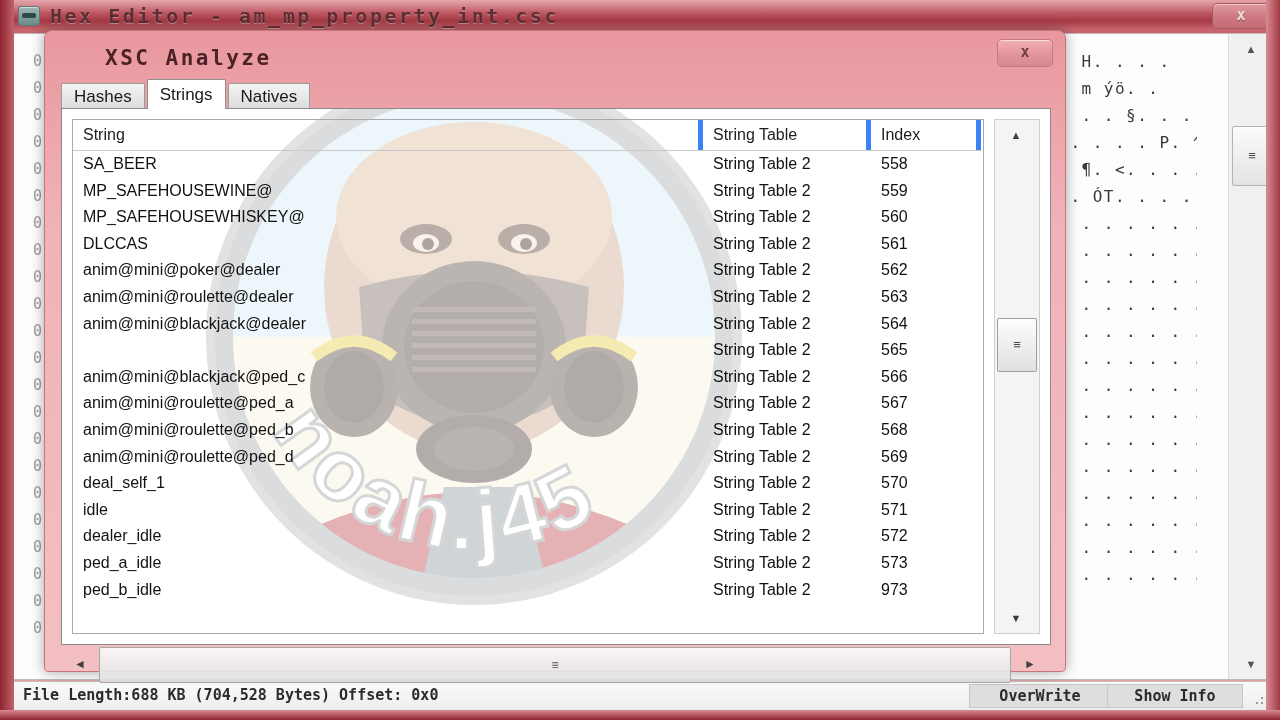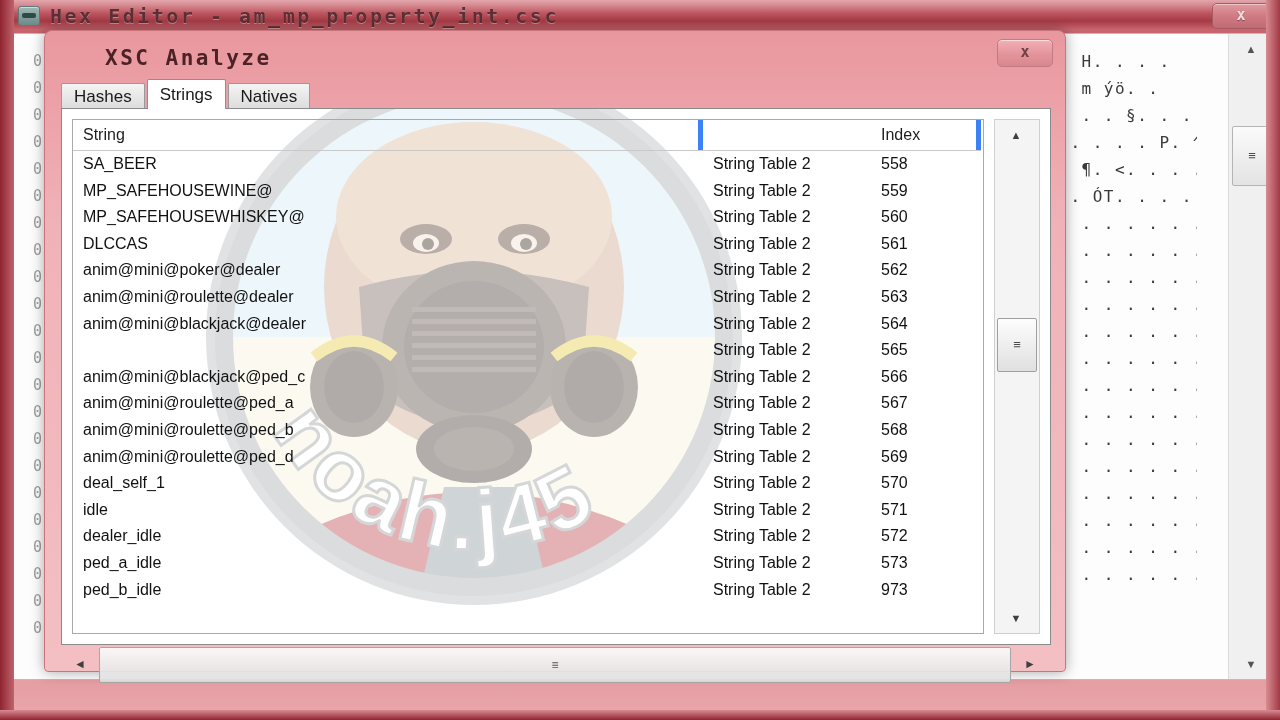--- a/index.html
+++ b/index.html
@@ -290,20 +290,26 @@
 
       <div class="hex-ascii"><div>... H. . . .</div><div>ÀP. m ýö. .</div><div>. . . . §. . . .</div><div>P. . . . . P. ^</div><div>. . ¶. &lt;. . . .</div><div>n@ . ÓT. . . .</div><div>. . . . . . . . .</div><div>. . . . . . . . .</div><div>. . . . . . . . .</div><div>. . . . . . . . .</div><div>. . . . . . . . .</div><div>. . . . . . . . .</div><div>. . . . . . . . .</div><div>. . . . . . . . .</div><div>. . . . . . . . .</div><div>. . . . . . . . .</div><div>. . . . . . . . .</div><div>. . . . . . . . .</div><div>. . . . . . . . .</div><div>. . . . . . . . .</div></div>
 
       <div class="hex-vscroll">
         <div class="sb-arrow up">▲</div>
         <div class="sb-thumb">≡</div>
         <div class="sb-arrow dn">▼</div>
       </div>
     </div>
 
+    <div class="hex-status">
+      <div class="sfield s-left">File Length:688 KB (704,528 Bytes) Offset: 0x0</div>
+      <div class="sfield s-pane s-ow">OverWrite</div>
+      <div class="sfield s-pane s-si">Show Info</div>
+      <div class="grip"></div>
+    </div>
   </div>
 
   <div class="dlg">
 
     <div class="dlg-title">XSC Analyze</div>
     <div class="dlg-close">x</div>
 
     <div class="tabstrip">
         <div class="tab" style="left: 0px;">Hashes</div>
         <div class="tab active" style="left: 85.6406px;">Strings</div>
@@ -362,20 +368,21 @@
         <circle cx="280" cy="280" r="250" fill="none" stroke="#a9adaf" stroke-width="18"></circle>
         <path id="wmarc" d="M60 330 A230 230 0 0 0 500 330" fill="none"></path>
         <text font-family="Liberation Sans, sans-serif" font-size="86" font-weight="bold" fill="#ffffff" stroke="#9b9fa1" stroke-width="3" letter-spacing="4">
           <textPath href="#wmarc" startOffset="8%">noah.j45</textPath>
         </text>
       </svg>
 
       <div class="lv">
         <div class="lv-head">
           <div class="hc col-string">String</div>
+          <div class="hc col-table">String Table</div>
           <div class="hc col-index">Index</div>
         </div>
         <div class="lv-rows">
             <div class="lv-row">
               <div class="c col-string">SA_BEER</div>
               <div class="c col-table">String Table 2</div>
               <div class="c col-index">558</div>
             </div>
             <div class="lv-row">
               <div class="c col-string">MP_SAFEHOUSEWINE@</div>

